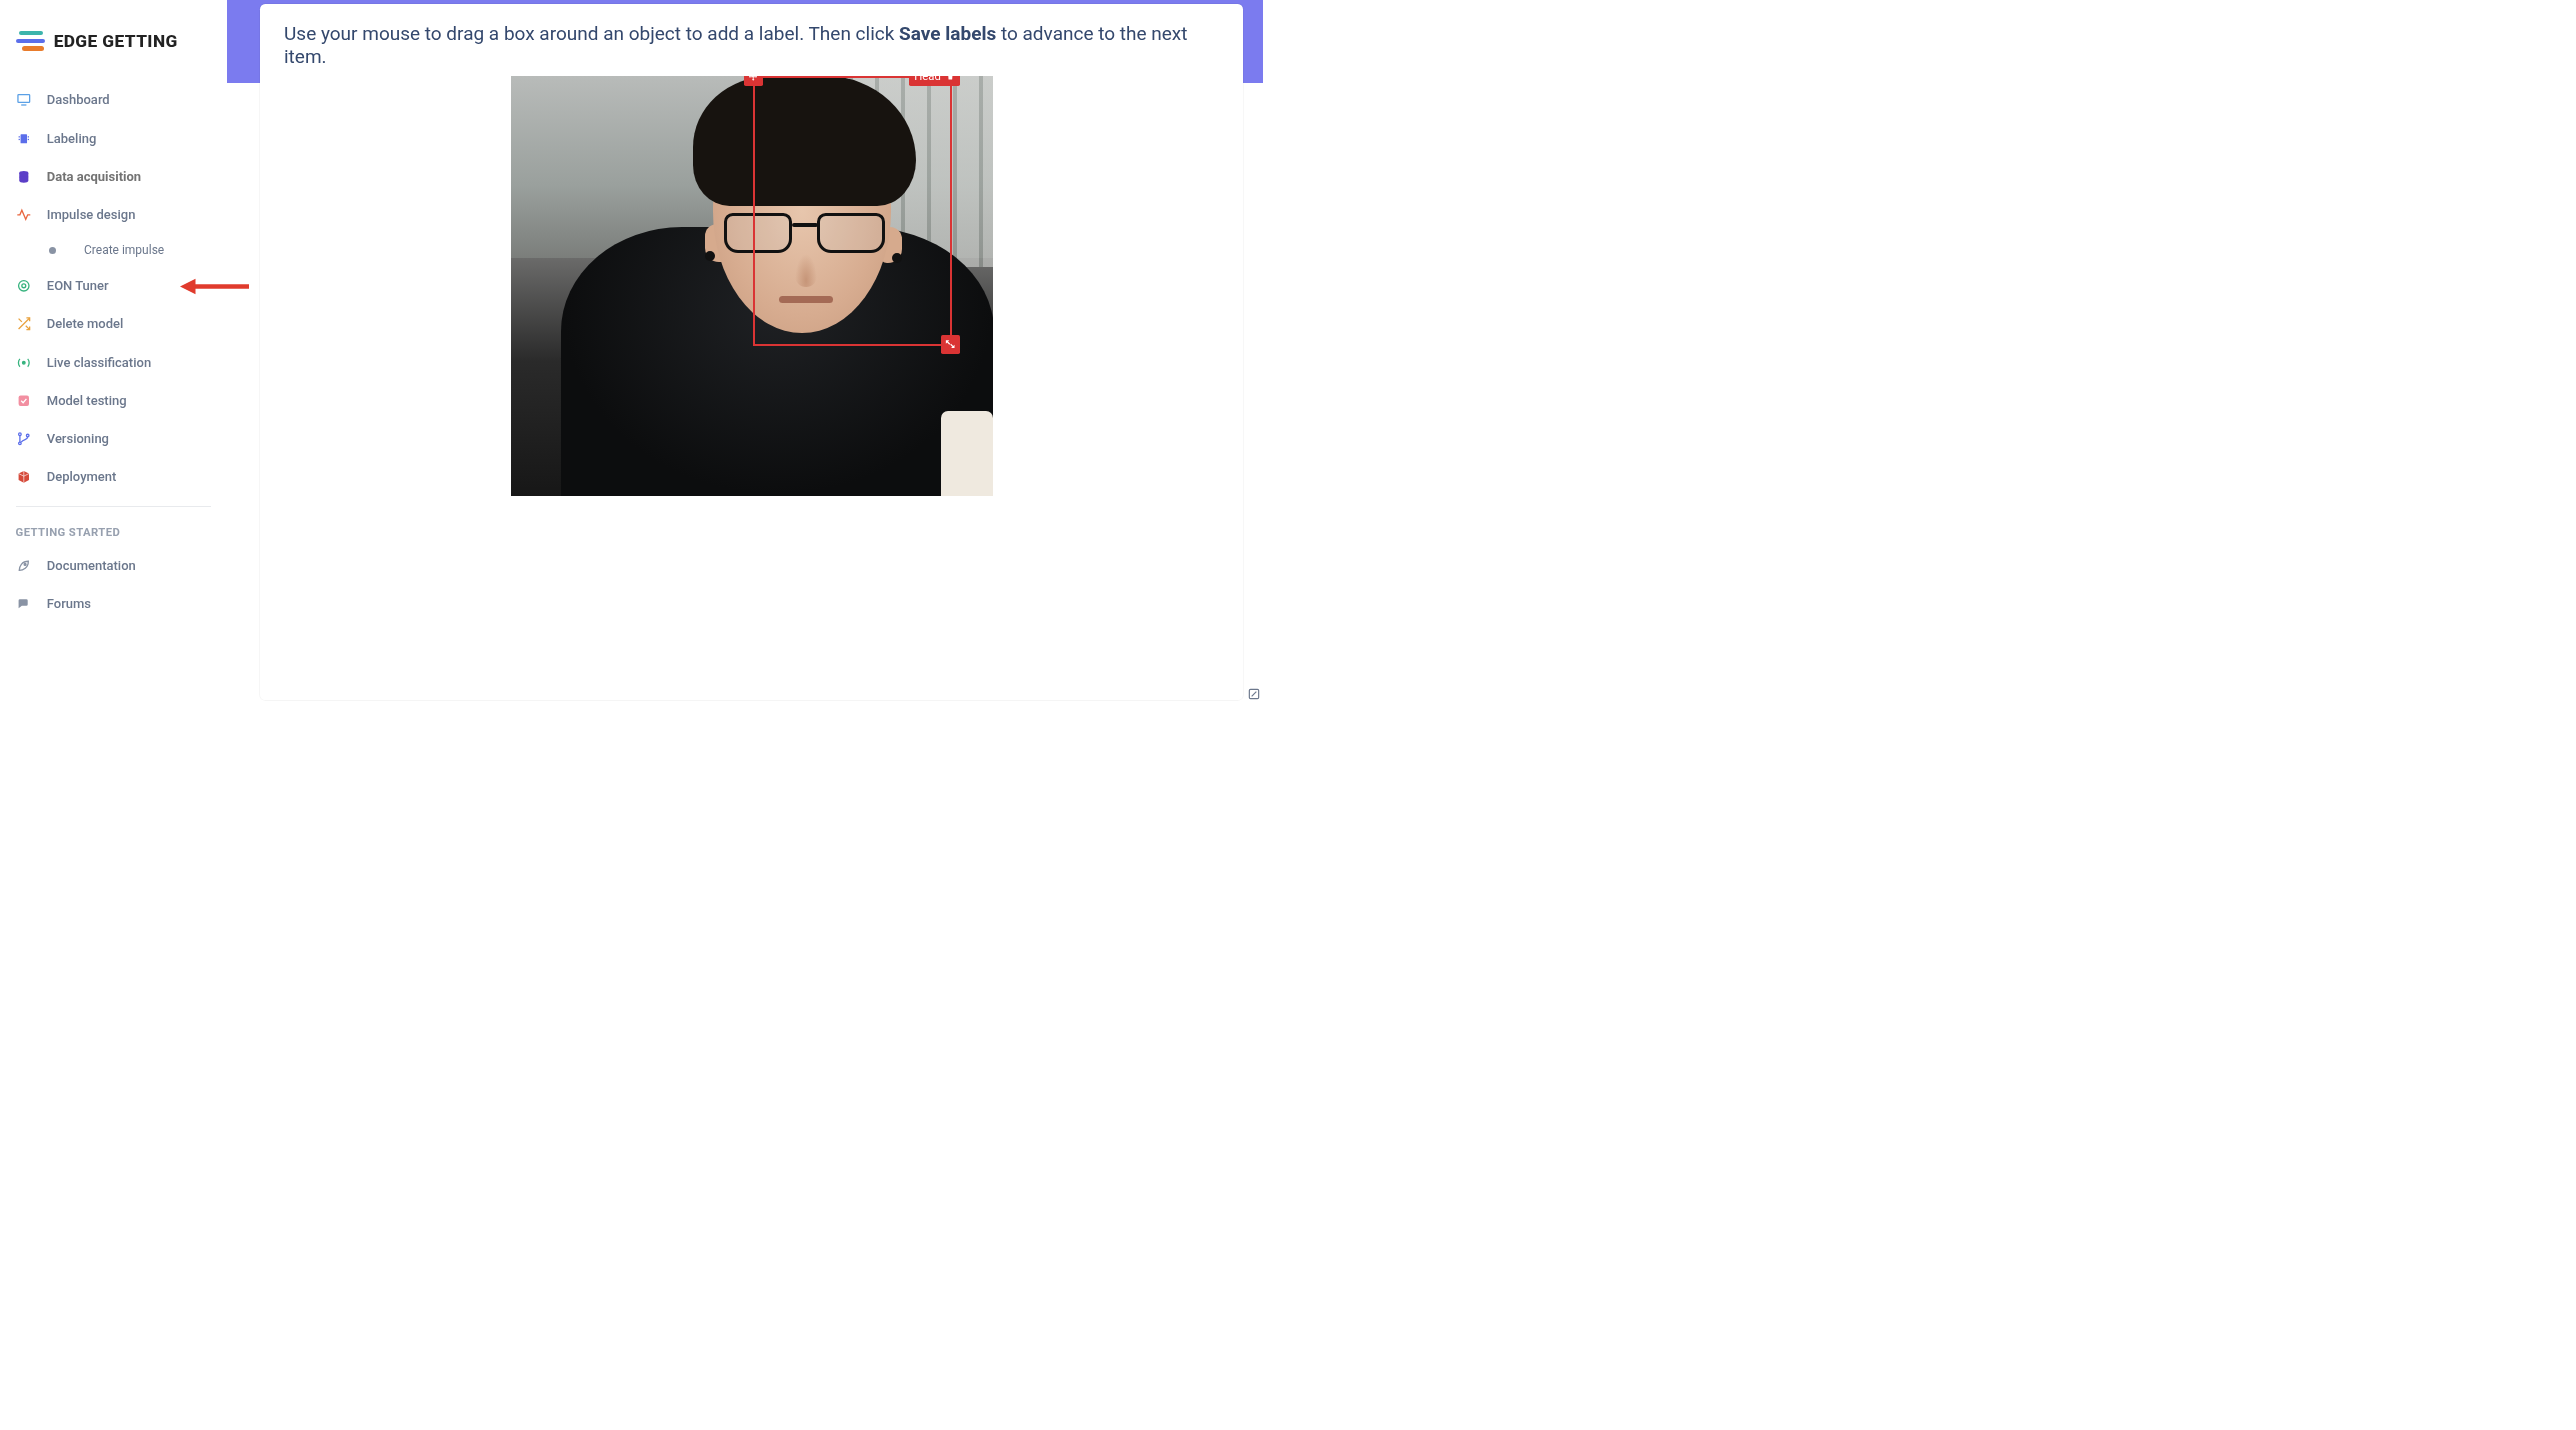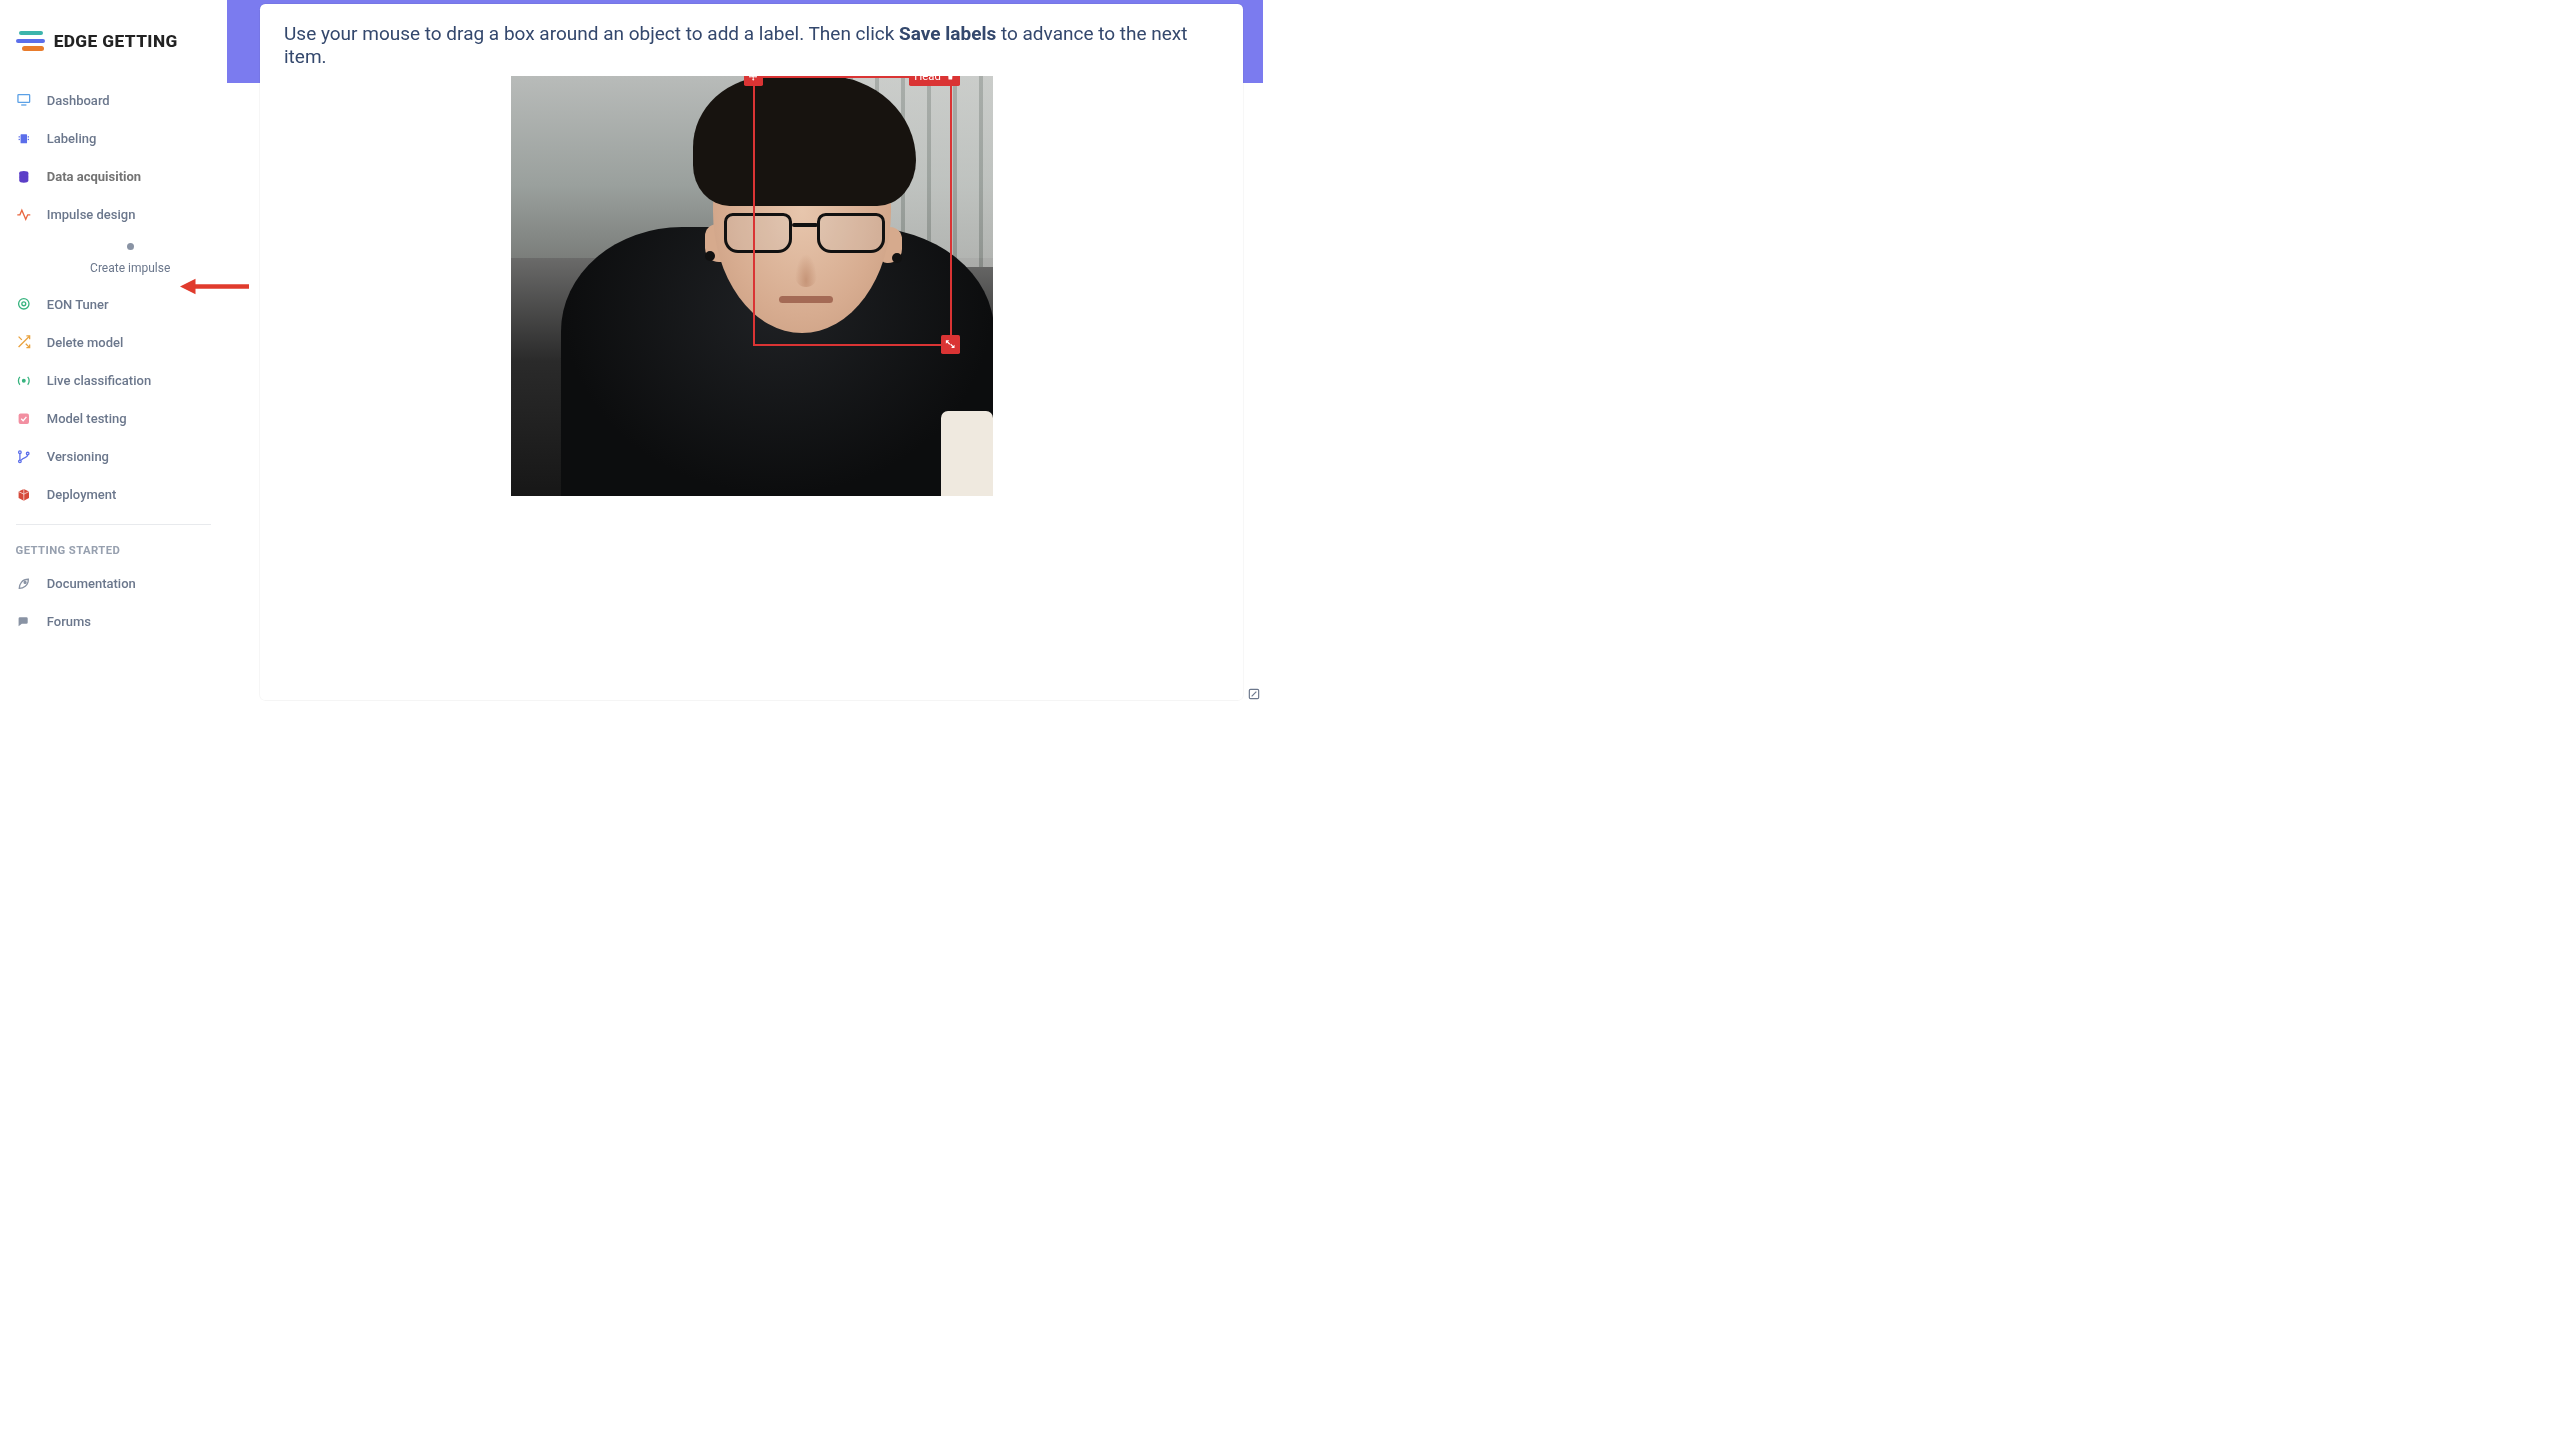--- a/index.html
+++ b/index.html
@@ -43,40 +43,38 @@
 .logo-text {
   font-weight: 800;
   font-size: 17.3px;
   letter-spacing: 0.4px;
   color: #222;
 }
 
 .nav { padding: 3.5px 0; }
 .nav-item {
   display: flex;
-  align-items: center;
   gap: 15.6px;
   padding: 11.3px 15.6px;
   color: #6b778c;
   font-size: 13px;
   cursor: pointer;
   font-weight: 500;
 }
 .nav-item.active { color: #737373; font-weight: 700; }
 .nav-icon { width: 15.6px; height: 15.6px; display: flex; align-items: center; justify-content: center; flex-shrink: 0; }
 .nav-sub {
   display: flex;
   align-items: center;
-  gap: 11px;
+  gap: 28px;
   padding: 9.5px 15.6px 9.5px 49px;
   color: #6b778c;
   font-size: 12px;
   cursor: pointer;
   position: relative;
-  flex-direction: column;
 }
 .nav-sub .bullet {
   width: 7px; height: 7px; border-radius: 50%; background: #8993a4; flex-shrink: 0;
 }
 .divider { height: 0.9px; background: #e8eaed; margin: 10.4px 15.6px; }
 .section-title {
   padding: 8.7px 15.6px 7px;
   color: #97a0af;
   font-size: 11.3px;
   font-weight: 700;

